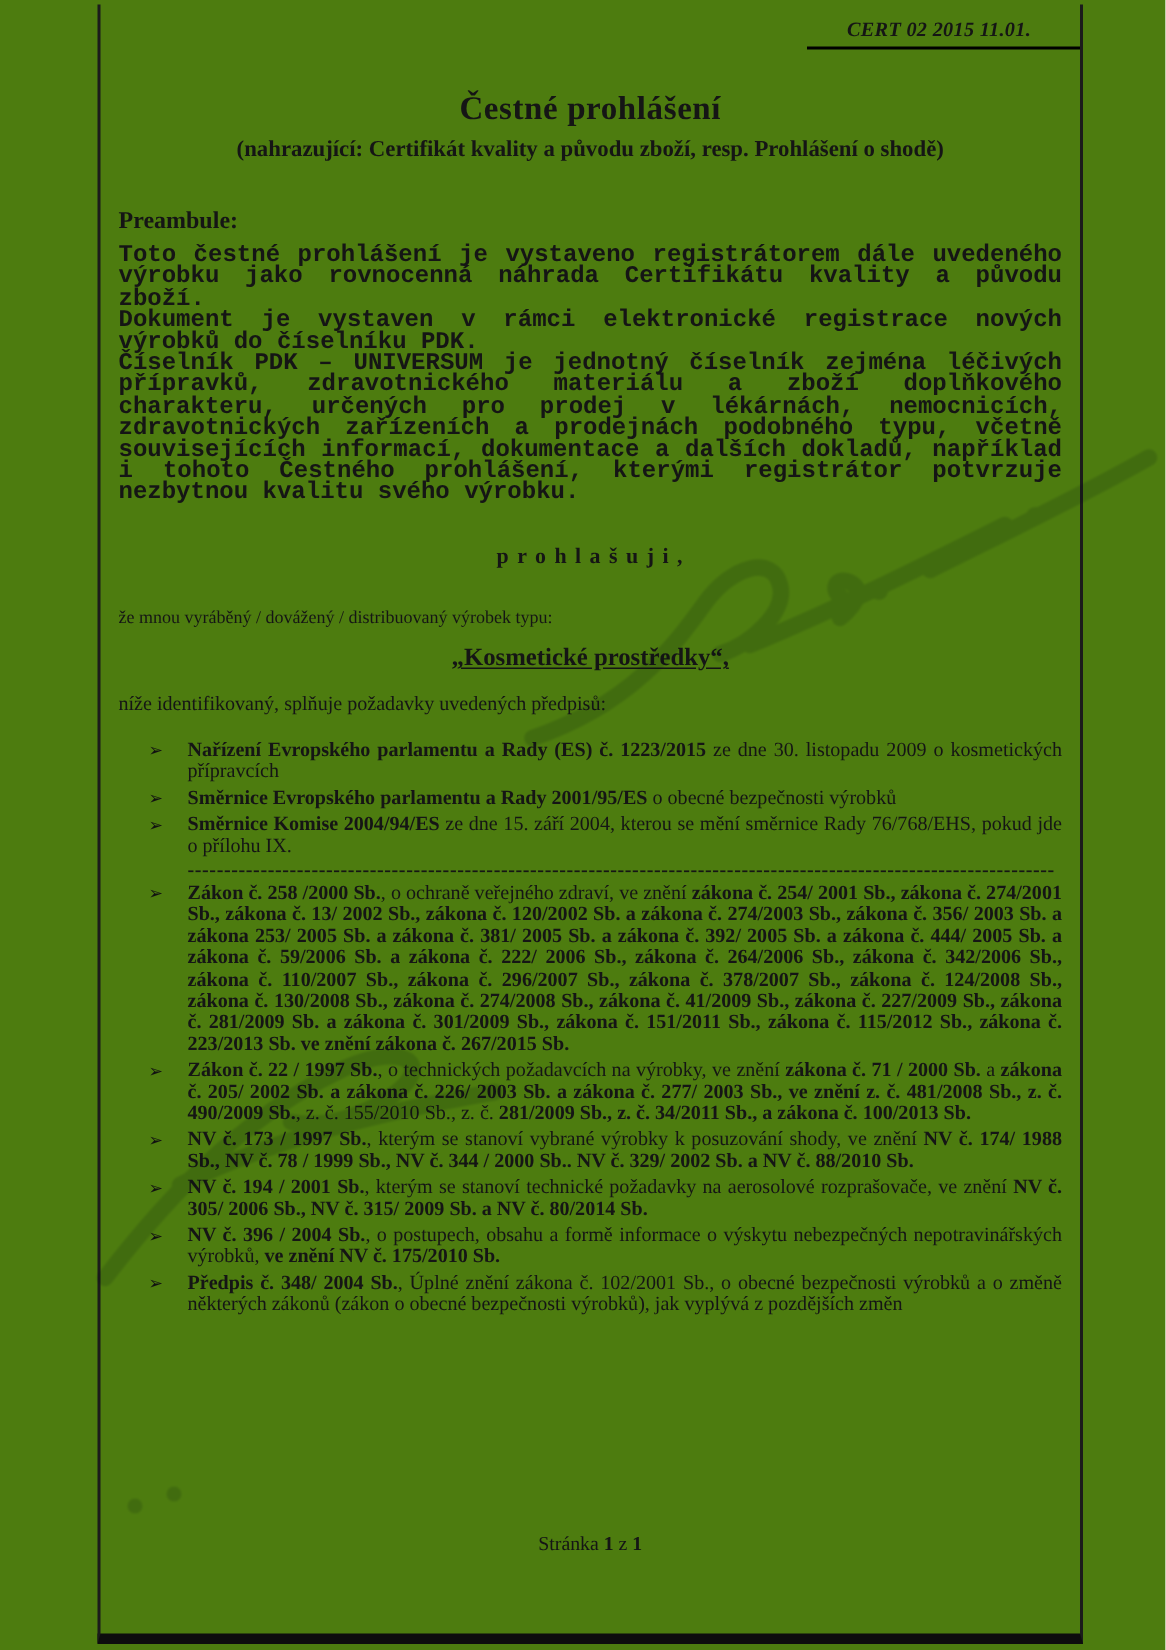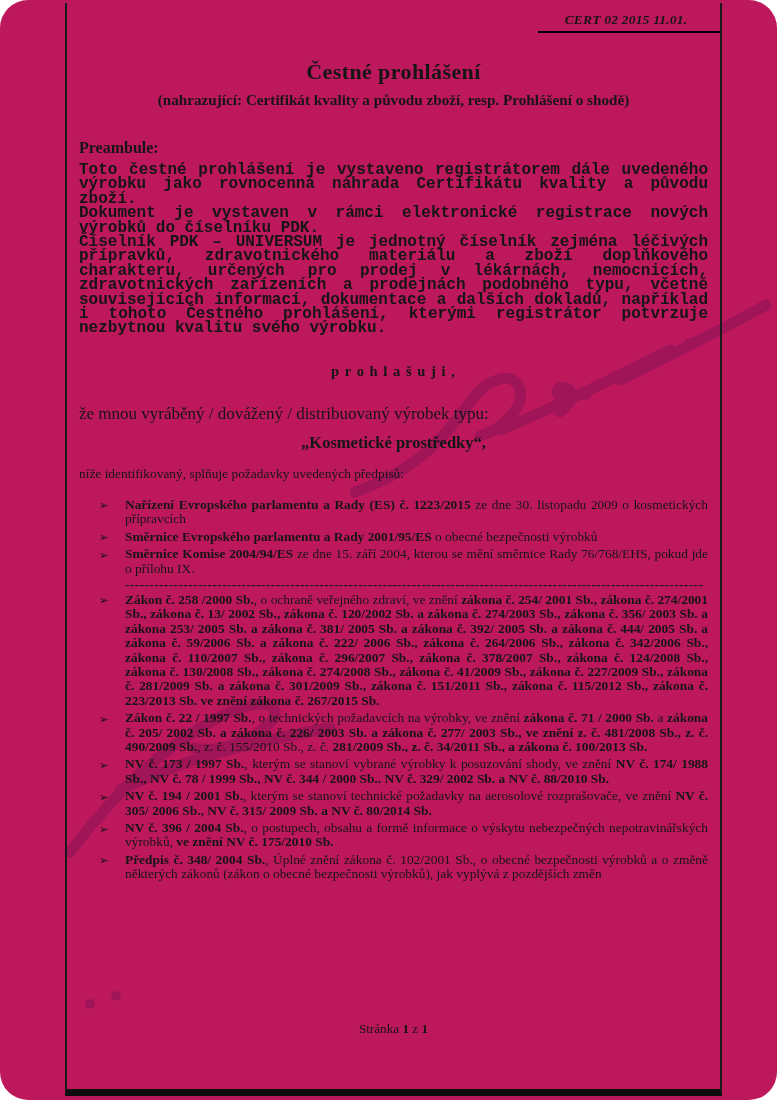--- a/index.html
+++ b/index.html
@@ -1,18 +1,18 @@
 <!DOCTYPE html>
 <html><head>
 <meta charset="utf-8">
 <style>
   * { margin:0; padding:0; box-sizing:border-box; }
   html,body { background:#ffffff; }
   body { font-family:"Liberation Serif", serif; color:#151515; }
-  .page { position:relative; width:777px; height:1100px; background:#be185d; overflow:hidden; margin:0 auto;border-radius:28px; }
+  .page { position:relative; width:777px; height:1100px; background:#4d7c0f; overflow:hidden; margin:0 auto; }
   .frame {
     position:absolute; left:65px; top:3px; width:657px; height:1093px;
     border-left:2px solid #1b1b1b; border-right:2px solid #1b1b1b; border-bottom:7px solid #0d0d0d;
   }
   .content { position:relative; z-index:1; padding:8px 12px 0 12px; height:100%; }
 
   .doc-code-wrap { display:flex; justify-content:flex-end; }
   .doc-code {
     font-style:italic; font-weight:bold; font-size:13.5px; letter-spacing:.2px;
     text-align:center; min-width:182px; padding:1px 12px 3px 6px;
@@ -21,23 +21,23 @@
 
   .title { margin-top:26px; text-align:center; font-size:22px; font-weight:bold; letter-spacing:.4px; text-underline-offset:3px; }
   .subtitle { margin-top:6px; text-align:center; font-size:15.2px; font-weight:bold; }
 
   .preamble-heading { margin-top:30px; font-size:16px; font-weight:bold; }
   .preamble p { margin-top:0; font-size:16px; font-weight:bold; line-height:14.4px; text-align:justify;font-family:Liberation Mono, monospace; }
   .preamble p:first-of-type { margin-top:6px; }
 
   .intro { margin-top:20px; font-size:13.4px; line-height:14.4px; text-indent:34px; }
   .verb { margin-top:27px; text-align:center; font-size:14.6px; font-weight:bold; letter-spacing:1px; }
-  .type-line { margin-top:24px; font-size:17px; }
+  .type-line { margin-top:24px; font-size:12px; }
   .product { margin-top:9px; text-align:center; font-size:16.5px; font-weight:bold; }
-  .product span { text-underline-offset:2px; }
+  .product span { text-decoration:underline; text-underline-offset:2px; }
   .follows { margin-top:13px; font-size:13.4px; }
 
   .law-list { margin-top:16px; list-style:none; }
   .law-item { position:relative; padding-left:46px; font-size:13.4px; line-height:14.4px; text-align:justify; margin-bottom:3px; }
   .bullet { position:absolute; left:20px; top:0.5px; font-family:"DejaVu Sans", sans-serif; font-size:11.5px; color:#111; }
   .seg-b { font-weight:bold; }
   .seg-r { font-weight:normal; }
 
   .separator {
     margin:1px 0 3px 46px; max-width:578px; overflow:hidden; white-space:nowrap;

